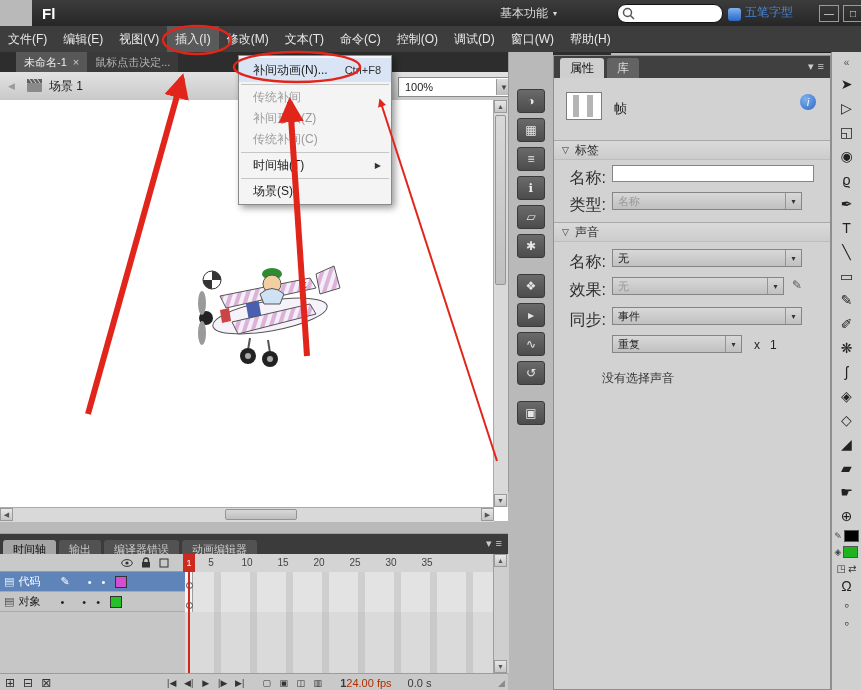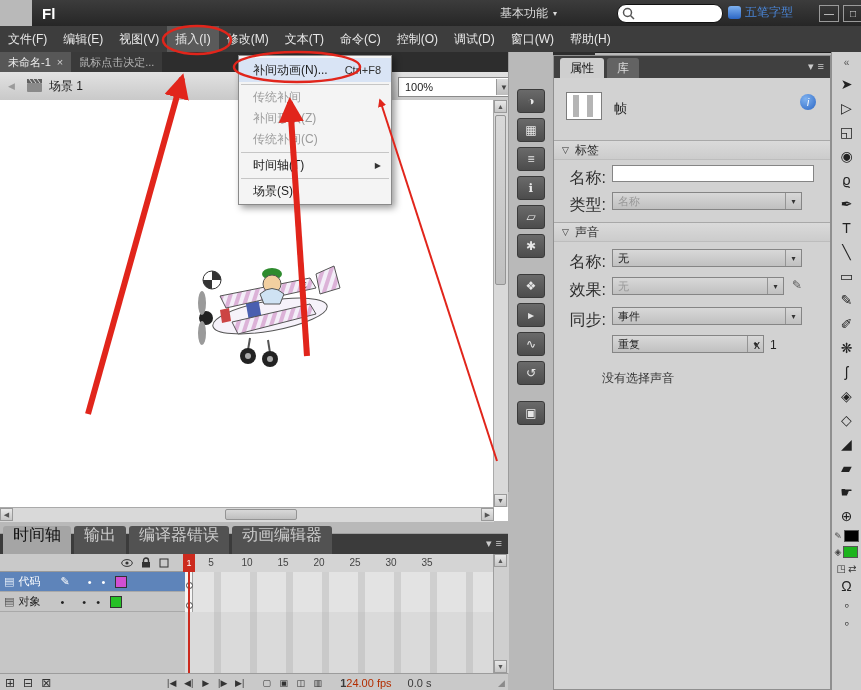--- a/index.html
+++ b/index.html
@@ -5,30 +5,30 @@
   html,body{margin:0;padding:0;background:#888;}
   #app{position:relative;width:861px;height:690px;background:#b9b9b9;overflow:hidden;
        font-family:"Liberation Sans","DejaVu Sans",sans-serif;font-size:12px;color:#222;}
   .abs{position:absolute;}
   
   .titlebar{left:0;top:0;width:861px;height:26px;background:linear-gradient(#3c3c3c,#262626);display:flex;align-items:center;margin-left:32px;}
   .logo{color:#fff;font-weight:bold;font-size:15px;margin-left:10px;}
   .wsbtn{position:absolute;left:462px;top:4px;height:18px;display:flex;align-items:center;gap:5px;color:#ddd;padding:0 6px;}
   .searchbox{position:absolute;left:585px;top:4px;width:96px;height:17px;background:#fff;border:1px solid #111;border-radius:9px;display:flex;align-items:center;padding:0 4px;gap:3px;}
   .searchbox input{border:none;outline:none;width:70px;height:13px;font-size:11px;background:transparent;}
-  .ime{position:absolute;left:688px;top:4px;display:flex;align-items:center;gap:4px;color:#4a86d8;font-size:12px;padding-left:8px;}
+  .ime{position:absolute;left:688px;top:4px;display:flex;align-items:flex-end;gap:4px;color:#4a86d8;font-size:12px;padding-left:8px;}
   .imeicon{width:13px;height:13px;border-radius:3px;background:linear-gradient(#7fb2f0,#2b66c4);}
   .winbtns{position:absolute;right:6px;top:5px;display:flex;gap:4px;}
   .winbtn{width:18px;height:15px;border:1px solid #9a9a9a;color:#ddd;font-size:10px;display:flex;align-items:center;justify-content:center;}
   
   .menubar{left:0;top:26px;width:861px;height:26px;background:#3d3d3d;border-bottom:1px solid #1e1e1e;display:flex;}
   .mb-item{height:26px;line-height:26px;padding:0 8px;color:#e8e8e8;font-size:12px;cursor:default;}
   .mb-item.open{background:#5a5a5a;}
   
-  .tabbar{left:0;top:52px;width:595px;height:20px;background:#2d2d2d;display:flex;}
+  .tabbar{left:0;top:52px;width:595px;height:20px;background:#2d2d2d;display:flex;padding-left:16px;}
   .doctab{height:20px;line-height:20px;padding:0 8px;font-size:11px;display:flex;align-items:center;gap:6px;}
   .doctab.active{background:#575757;color:#eee;}
   .doctab.inactive{background:#3a3a3a;color:#b5b5b5;}
   
   .editbar{left:0;top:72px;width:508px;height:28px;background:linear-gradient(#e2e2e2,#c9c9c9);border-bottom:1px solid #9e9e9e;display:flex;align-items:center;}
   .zoombox{position:absolute;left:398px;top:5px;width:106px;height:18px;background:#fff;border:1px solid #8a8a8a;display:flex;align-items:center;justify-content:space-between;padding:0 2px 0 6px;font-size:11px;}
   .zoomcaret{width:14px;height:16px;background:linear-gradient(#dcdcdc,#bdbdbd);border-left:1px solid #999;font-size:8px;color:#444;display:flex;align-items:center;justify-content:center;}
   
   .stage{left:0;top:100px;width:508px;height:421px;background:#fff;}
   .vscroll{position:absolute;right:0;top:0;width:14px;height:407px;background:#d9d9d9;border-left:1px solid #aaa;}
@@ -64,21 +64,21 @@
   .framethumb i{position:absolute;top:2px;bottom:2px;width:6px;background:#b5b5b5;}
   .helpcircle{position:absolute;right:14px;top:38px;width:16px;height:16px;border-radius:50%;background:radial-gradient(circle at 35% 30%,#7fb2f0,#2b66c4);color:#fff;font-size:10px;font-style:italic;display:flex;align-items:center;justify-content:center;}
   
   .toolscol{left:831px;top:52px;width:30px;height:638px;background:#d0d0d0;border-left:1px solid #8f8f8f;box-sizing:border-box;}
   .tool{width:26px;height:24px;margin:0 auto;color:#222;font-size:14px;display:flex;align-items:center;justify-content:center;}
   .chiprow{display:flex;align-items:center;justify-content:center;gap:2px;height:16px;}
   .chip{width:13px;height:10px;border:1px solid #555;}
   
   .timeline{left:0;top:533px;width:508px;height:157px;background:#c6c6c6;border-top:1px solid #9e9e9e;box-sizing:border-box;}
   .tl-tabs{position:absolute;left:0;top:0;width:100%;height:20px;background:#3b3b3b;display:flex;align-items:flex-end;}
-  .tltab{height:28px;line-height:18px;padding:0 10px;font-size:16px;border-radius:3px 3px 0 0;margin-left:3px;}
+  .tltab{height:14px;line-height:18px;padding:0 10px;font-size:11px;border-radius:3px 3px 0 0;margin-left:3px;}
   .tltab.active{background:#a5a5a5;color:#111;}
   .tltab.idle{background:#525252;color:#ccc;}
   .layerhead{position:absolute;left:0;top:20px;width:185px;height:18px;background:#c9c9c9;border-bottom:1px solid #999;display:flex;align-items:center;justify-content:flex-end;gap:8px;padding-right:16px;box-sizing:border-box;}
   .ruler{position:absolute;left:185px;top:20px;width:308px;height:18px;background:#d4d4d4;border-bottom:1px solid #999;border-left:1px solid #999;font-size:10px;color:#444;}
   .rnum{position:absolute;top:3px;width:18px;text-align:center;}
   .lrow{position:absolute;left:0;width:185px;height:20px;display:flex;align-items:center;gap:4px;padding-left:4px;box-sizing:border-box;border-bottom:1px solid #a9a9a9;font-size:11px;}
   .frow{position:absolute;left:185px;width:308px;height:20px;border-bottom:1px solid #b4b4b4;background:repeating-linear-gradient(90deg,#e3e3e3 0px,#e3e3e3 28.8px,#cfcfcf 28.8px,#cfcfcf 36px);}
   .gridrest{position:absolute;left:185px;width:308px;background:repeating-linear-gradient(90deg,#dadada 0px,#dadada 28.8px,#c9c9c9 28.8px,#c9c9c9 36px);}
   .kfcell{position:absolute;left:0;top:0;width:7px;height:100%;background:#f4f4f4;border-right:1px solid #9e9e9e;}
   .kf{position:absolute;left:1px;bottom:3px;width:5px;height:5px;border:1px solid #444;border-radius:50%;background:#fff;}
@@ -285,21 +285,21 @@
     <div class="dd dis" style="left:58px;top:221px;width:172px">
       <span>无</span>
       <span class="car">▾</span>
     </div>
     <span class="abs" style="left:238px;top:222px;color:#555">✎</span>
     <span class="plabel" style="left:4px;top:254px">同步:</span>
     <div class="dd" style="left:58px;top:251px;width:190px">
       <span>事件</span>
       <span class="car">▾</span>
     </div>
-    <div class="dd" style="left:58px;top:279px;width:152px">
+    <div class="dd" style="left:58px;top:279px;width:130px">
       <span>重复</span>
       <span class="car">▾</span>
     </div>
     <span class="abs" style="left:200px;top:282px">x</span>
     <span class="abs" style="left:216px;top:282px">1</span>
     <span class="abs" style="left:48px;top:314px;color:#333">没有选择声音</span>
   </div>
 
   <div class="toolscol abs">
     <div class="tool" style="height:20px;font-size:10px;color:#555">«</div>

